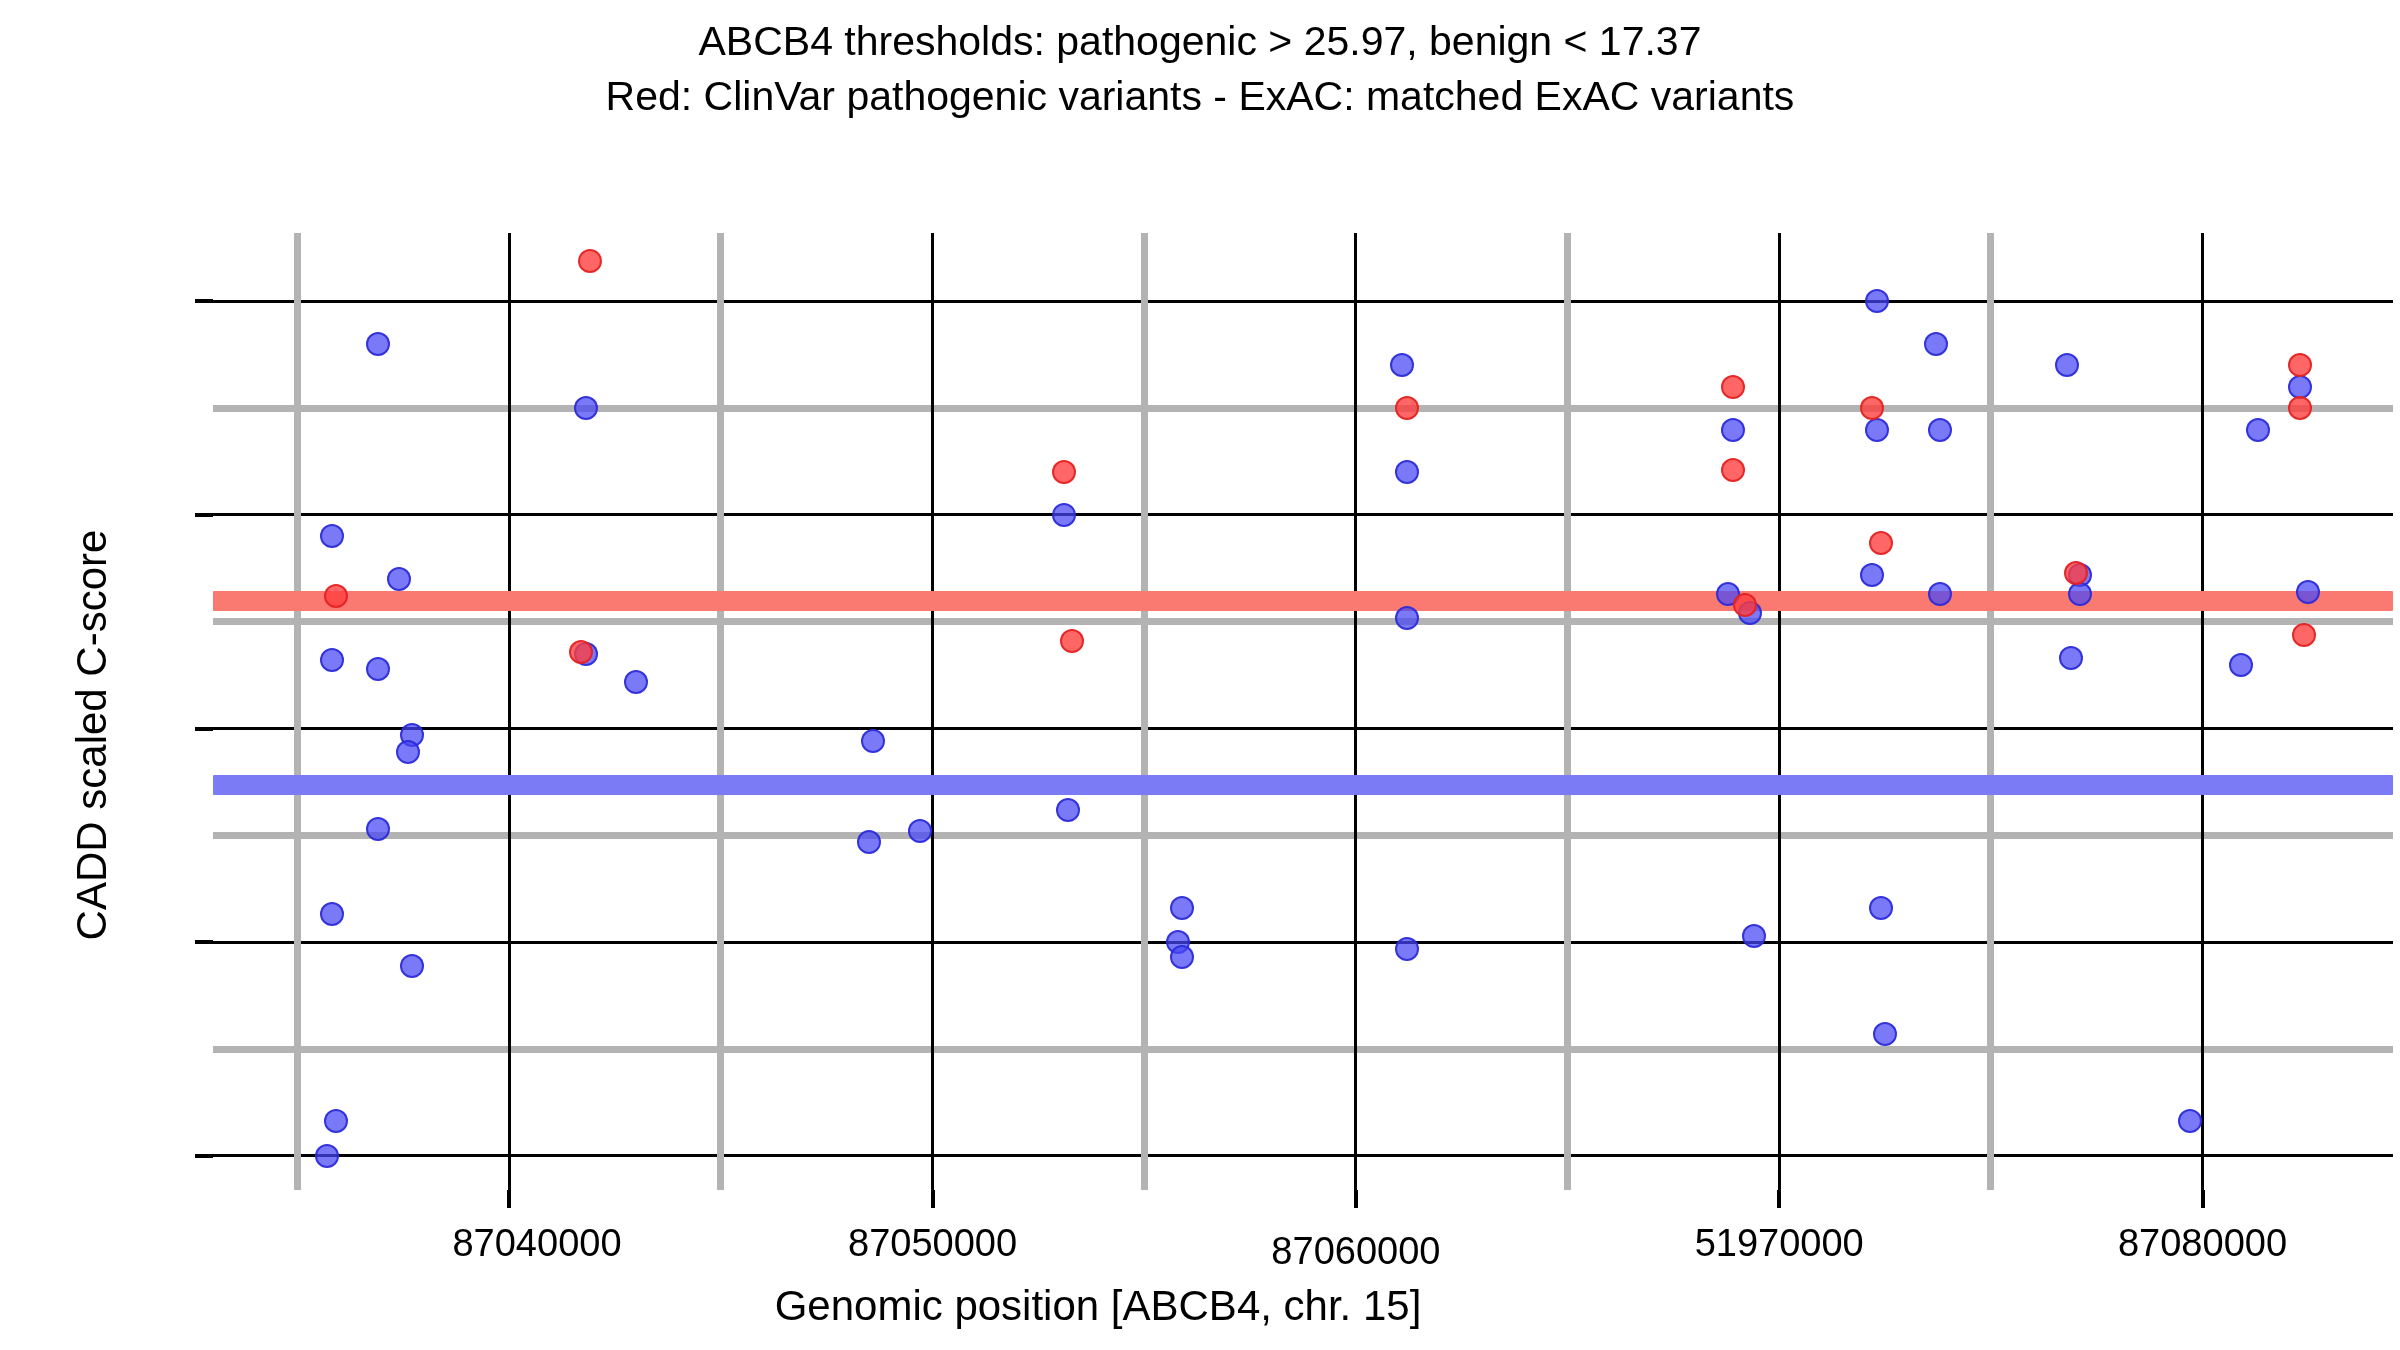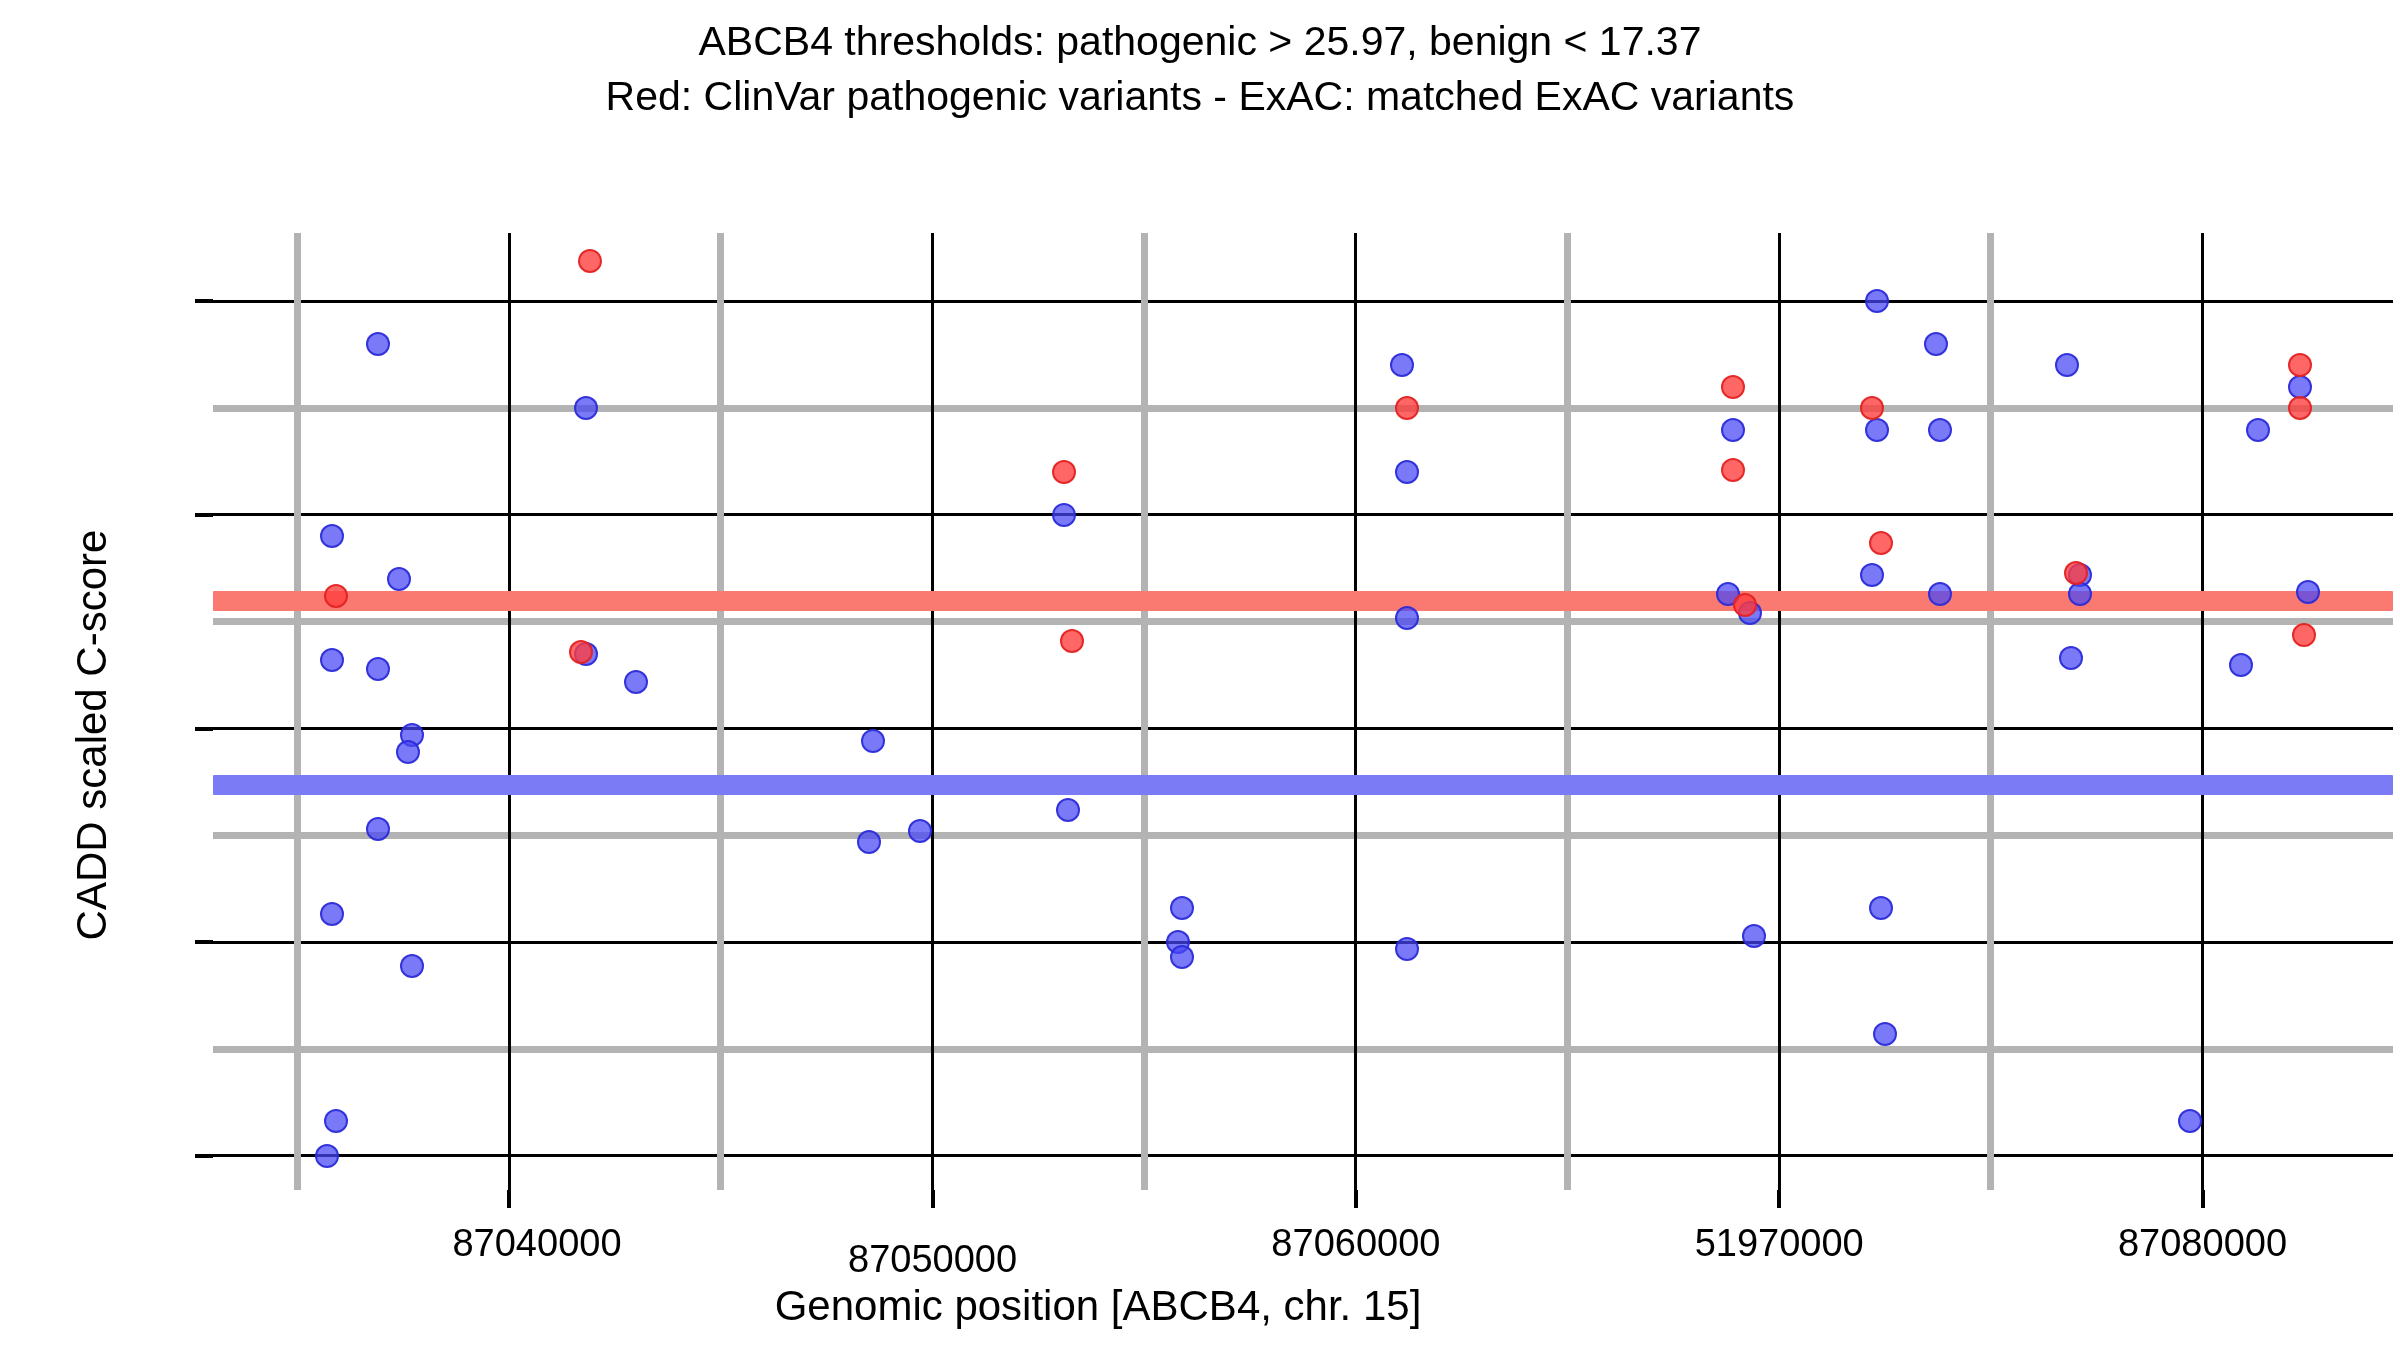--- a/index.html
+++ b/index.html
@@ -138,20 +138,20 @@
   <div id="xlabel">Genomic position [ABCB4, chr. 15]</div>
 
 <div class="ytick-mark" style="left: 195px; top: 1155.82px;"></div>
     <div class="ytick-mark" style="left: 195px; top: 942.205px;"></div>
     <div class="ytick-mark" style="left: 195px; top: 728.589px;"></div>
     <div class="ytick-mark" style="left: 195px; top: 514.973px;"></div>
     <div class="ytick-mark" style="left: 195px; top: 301.357px;"></div>
     <div class="xtick-mark" style="left: 509.311px;"></div>
     <div class="xtick-lbl" style="left: 537px;">87040000</div>
     <div class="xtick-mark" style="left: 932.612px;"></div>
-    <div class="xtick-lbl" style="left: 932.612px; margin-top: 16px;">87050000</div>
+    <div class="xtick-lbl" style="left: 932.612px;">87050000</div>
     <div class="xtick-mark" style="left: 1355.91px;"></div>
-    <div class="xtick-lbl" style="left: 1355.91px;">87060000</div>
+    <div class="xtick-lbl" style="left: 1355.91px; margin-top: 8px;">87060000</div>
     <div class="xtick-mark" style="left: 1779.21px;"></div>
     <div class="xtick-lbl" style="left: 1779.21px;">51970000</div>
     <div class="xtick-mark" style="left: 2202.51px;"></div>
     <div class="xtick-lbl" style="left: 2202.51px;">87080000</div>
   </div>
 
 </body></html>

